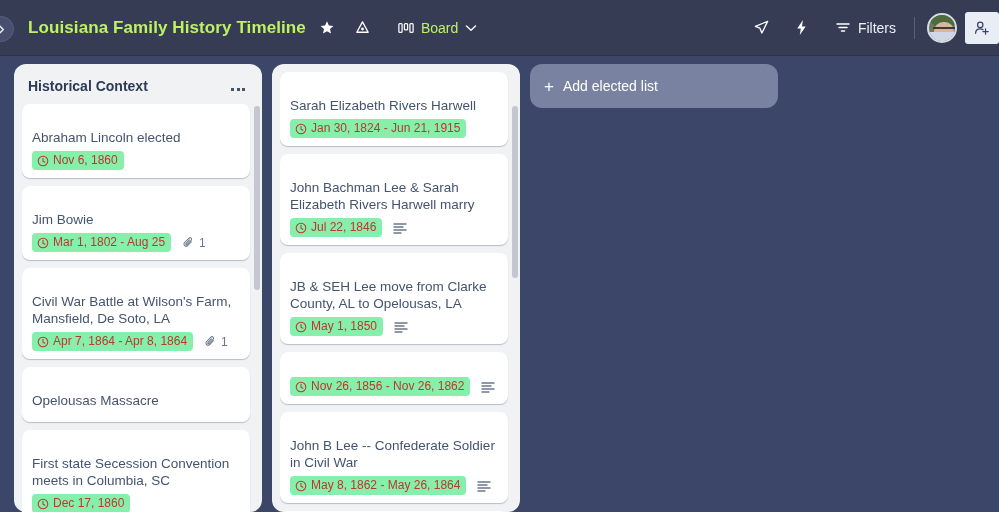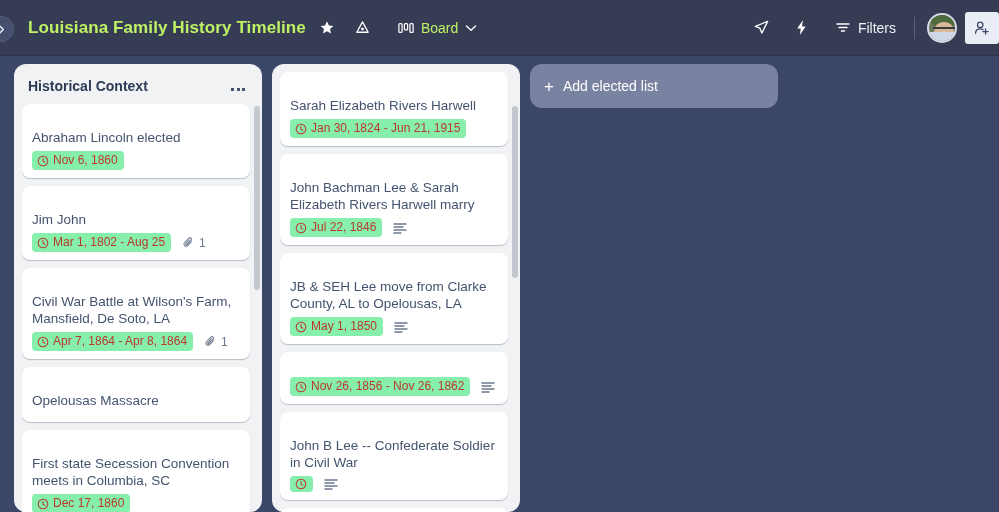--- a/index.html
+++ b/index.html
@@ -266,21 +266,21 @@
               <span class="date-badge">
                 <svg class="clock-ico" viewBox="0 0 14 14">
                   <circle cx="7" cy="7" r="5.6" fill="none" stroke="#b9392c" stroke-width="1.2"></circle>
                   <path d="M7 3.9 V7.2 L9.2 8.5" stroke="#b9392c" stroke-width="1.2" fill="none" stroke-linecap="round"></path>
                 </svg>
                 <span>Nov 6, 1860</span>
               </span>
             </div>
           </div>
           <div class="card">
-            <div class="card-title">Jim John</div>
+            <div class="card-title">Jim Bowie</div>
             <div class="card-meta">
               <span class="date-badge">
                 <svg class="clock-ico" viewBox="0 0 14 14">
                   <circle cx="7" cy="7" r="5.6" fill="none" stroke="#b9392c" stroke-width="1.2"></circle>
                   <path d="M7 3.9 V7.2 L9.2 8.5" stroke="#b9392c" stroke-width="1.2" fill="none" stroke-linecap="round"></path>
                 </svg>
                 <span>Mar 1, 1802 - Aug 25</span>
               </span>
               <span class="badge-ico">
                 <svg width="13" height="13" viewBox="0 0 14 14">
@@ -404,20 +404,21 @@
             </div>
           </div>
           <div class="card">
             <div class="card-title">John B Lee -- Confederate Soldier in Civil War</div>
             <div class="card-meta">
               <span class="date-badge">
                 <svg class="clock-ico" viewBox="0 0 14 14">
                   <circle cx="7" cy="7" r="5.6" fill="none" stroke="#b9392c" stroke-width="1.2"></circle>
                   <path d="M7 3.9 V7.2 L9.2 8.5" stroke="#b9392c" stroke-width="1.2" fill="none" stroke-linecap="round"></path>
                 </svg>
+                <span>May 8, 1862 - May 26, 1864</span>
               </span>
               <span class="badge-ico">
                 <svg width="14" height="12" viewBox="0 0 14 12">
                   <path d="M1 2 H13 M1 5 H10 M1 8 H13 M1 11 H8" stroke="#6b778c" stroke-width="1.4" stroke-linecap="round"></path>
                 </svg>
               </span>
             </div>
           </div>
           <div class="card partial"></div>
         </div>

